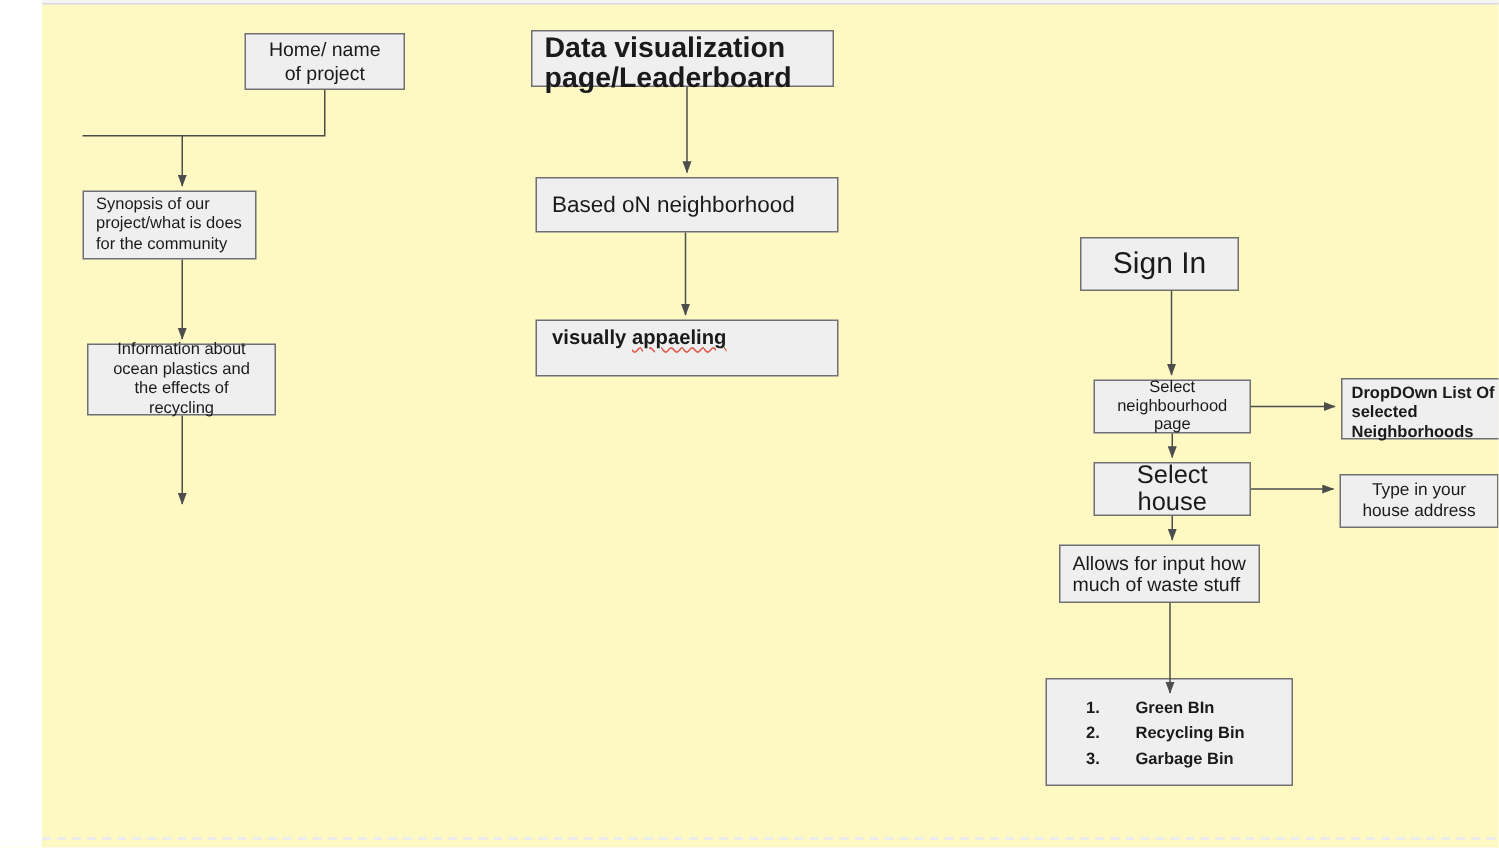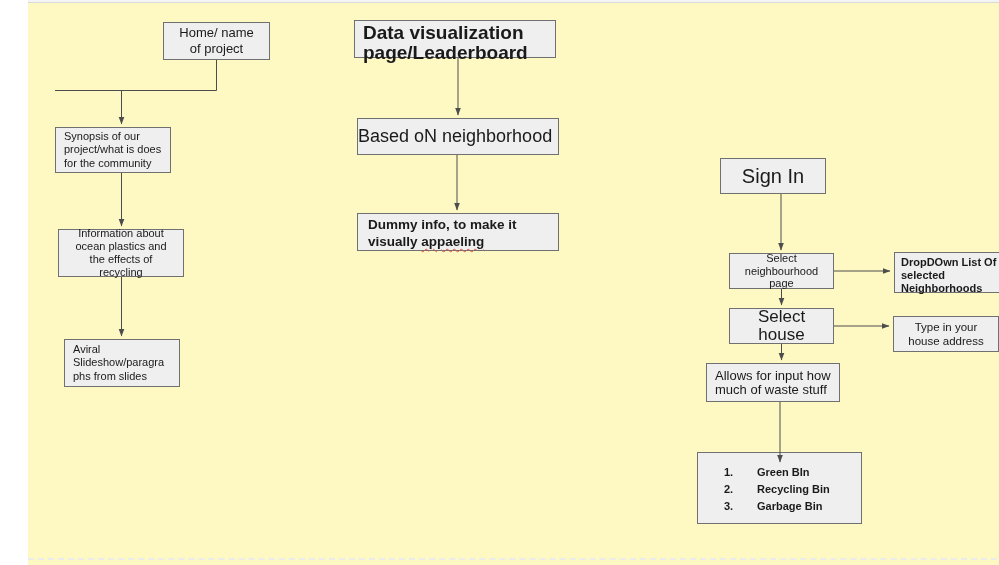--- a/index.html
+++ b/index.html
@@ -42,38 +42,32 @@
 for the community</span>
   </div>
 
   <div class="fc-box txt-c" style="left: 30px; top: 229px; width: 126px; height: 48px; font-size: 11px; line-height: 13px; background: rgb(239, 239, 239); border-color: rgb(112, 112, 112);">
     <span class="fc-text">Information about
 ocean plastics and
 the effects of
 recycling</span>
   </div>
 
-  <div class="fc-box txt-l" style="left: 36px; top: 339px; width: 116px; height: 48px; font-size: 11px; line-height: 13.5px; padding-left: 8px; background: rgb(239, 239, 239); border-color: rgb(112, 112, 112);">
-    <span class="fc-text">Aviral
-Slideshow/paragra
-phs from slides</span>
-  </div>
 
   <div class="fc-box txt-l top-align" style="left: 326px; top: 20px; width: 202px; height: 38px; font-size: 19px; line-height: 20px; padding: 2px 0px 0px 8px; background: rgb(239, 239, 239); border-color: rgb(112, 112, 112);">
     <span class="fc-text">Data visualization
 page/Leaderboard</span>
   </div>
 
-  <div class="fc-box txt-l" style="left: 329px; top: 118px; width: 202px; height: 37px; font-size: 18px; background: rgb(239, 239, 239); border-color: rgb(112, 112, 112);">
+  <div class="fc-box txt-l" style="left: 329px; top: 118px; width: 202px; height: 37px; font-size: 15px; padding-left: 10px; background: rgb(239, 239, 239); border-color: rgb(112, 112, 112);">
     <span class="fc-text">Based oN neighborhood</span>
   </div>
 
   <div class="fc-box txt-l top-align" style="left: 329px; top: 213px; width: 202px; height: 38px; font-size: 13.5px; line-height: 17px; padding: 2px 0px 0px 10px; background: rgb(239, 239, 239); border-color: rgb(112, 112, 112);">
     <div>
-      <div>Dummy info, to make it</div>
       <div style="white-space:pre"><span>visually </span><span class="misspell" style="text-decoration-color: rgb(221, 90, 75);">appaeling</span></div>
     </div>
   </div>
 
   <div class="fc-box txt-c" style="left: 692px; top: 158px; width: 106px; height: 36px; font-size: 20px; background: rgb(239, 239, 239); border-color: rgb(112, 112, 112); text-align: center;">
     <span class="fc-text">Sign In</span>
   </div>
 
   <div class="fc-box txt-c" style="left: 701px; top: 253px; width: 105px; height: 36px; font-size: 11px; line-height: 12.5px; background: rgb(239, 239, 239); border-color: rgb(112, 112, 112);">
     <span class="fc-text">Select

